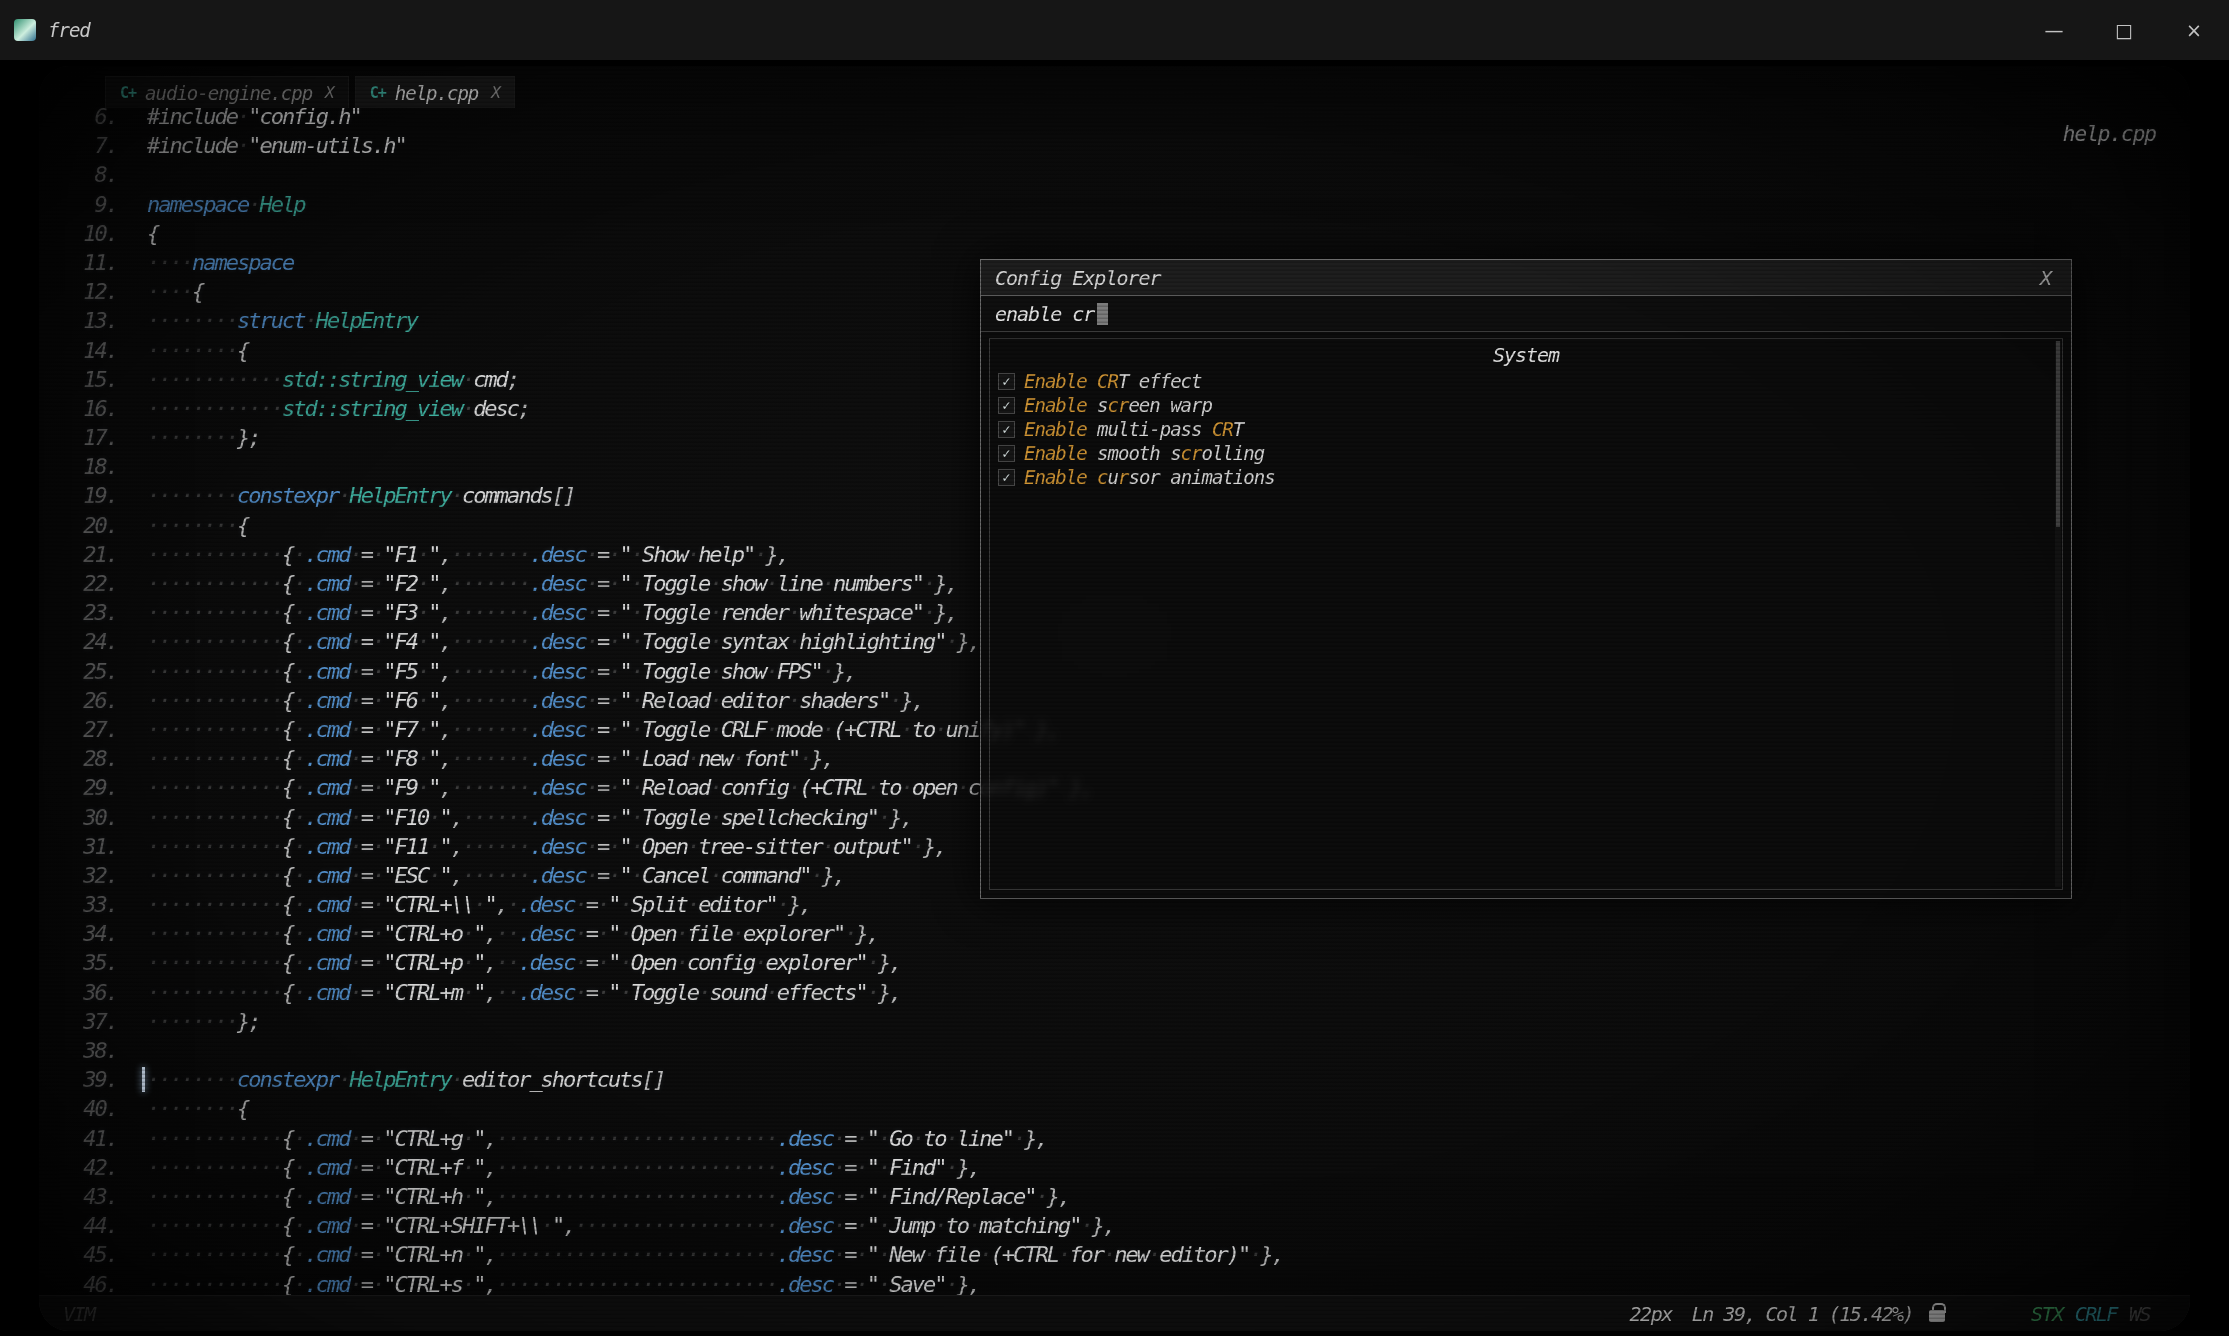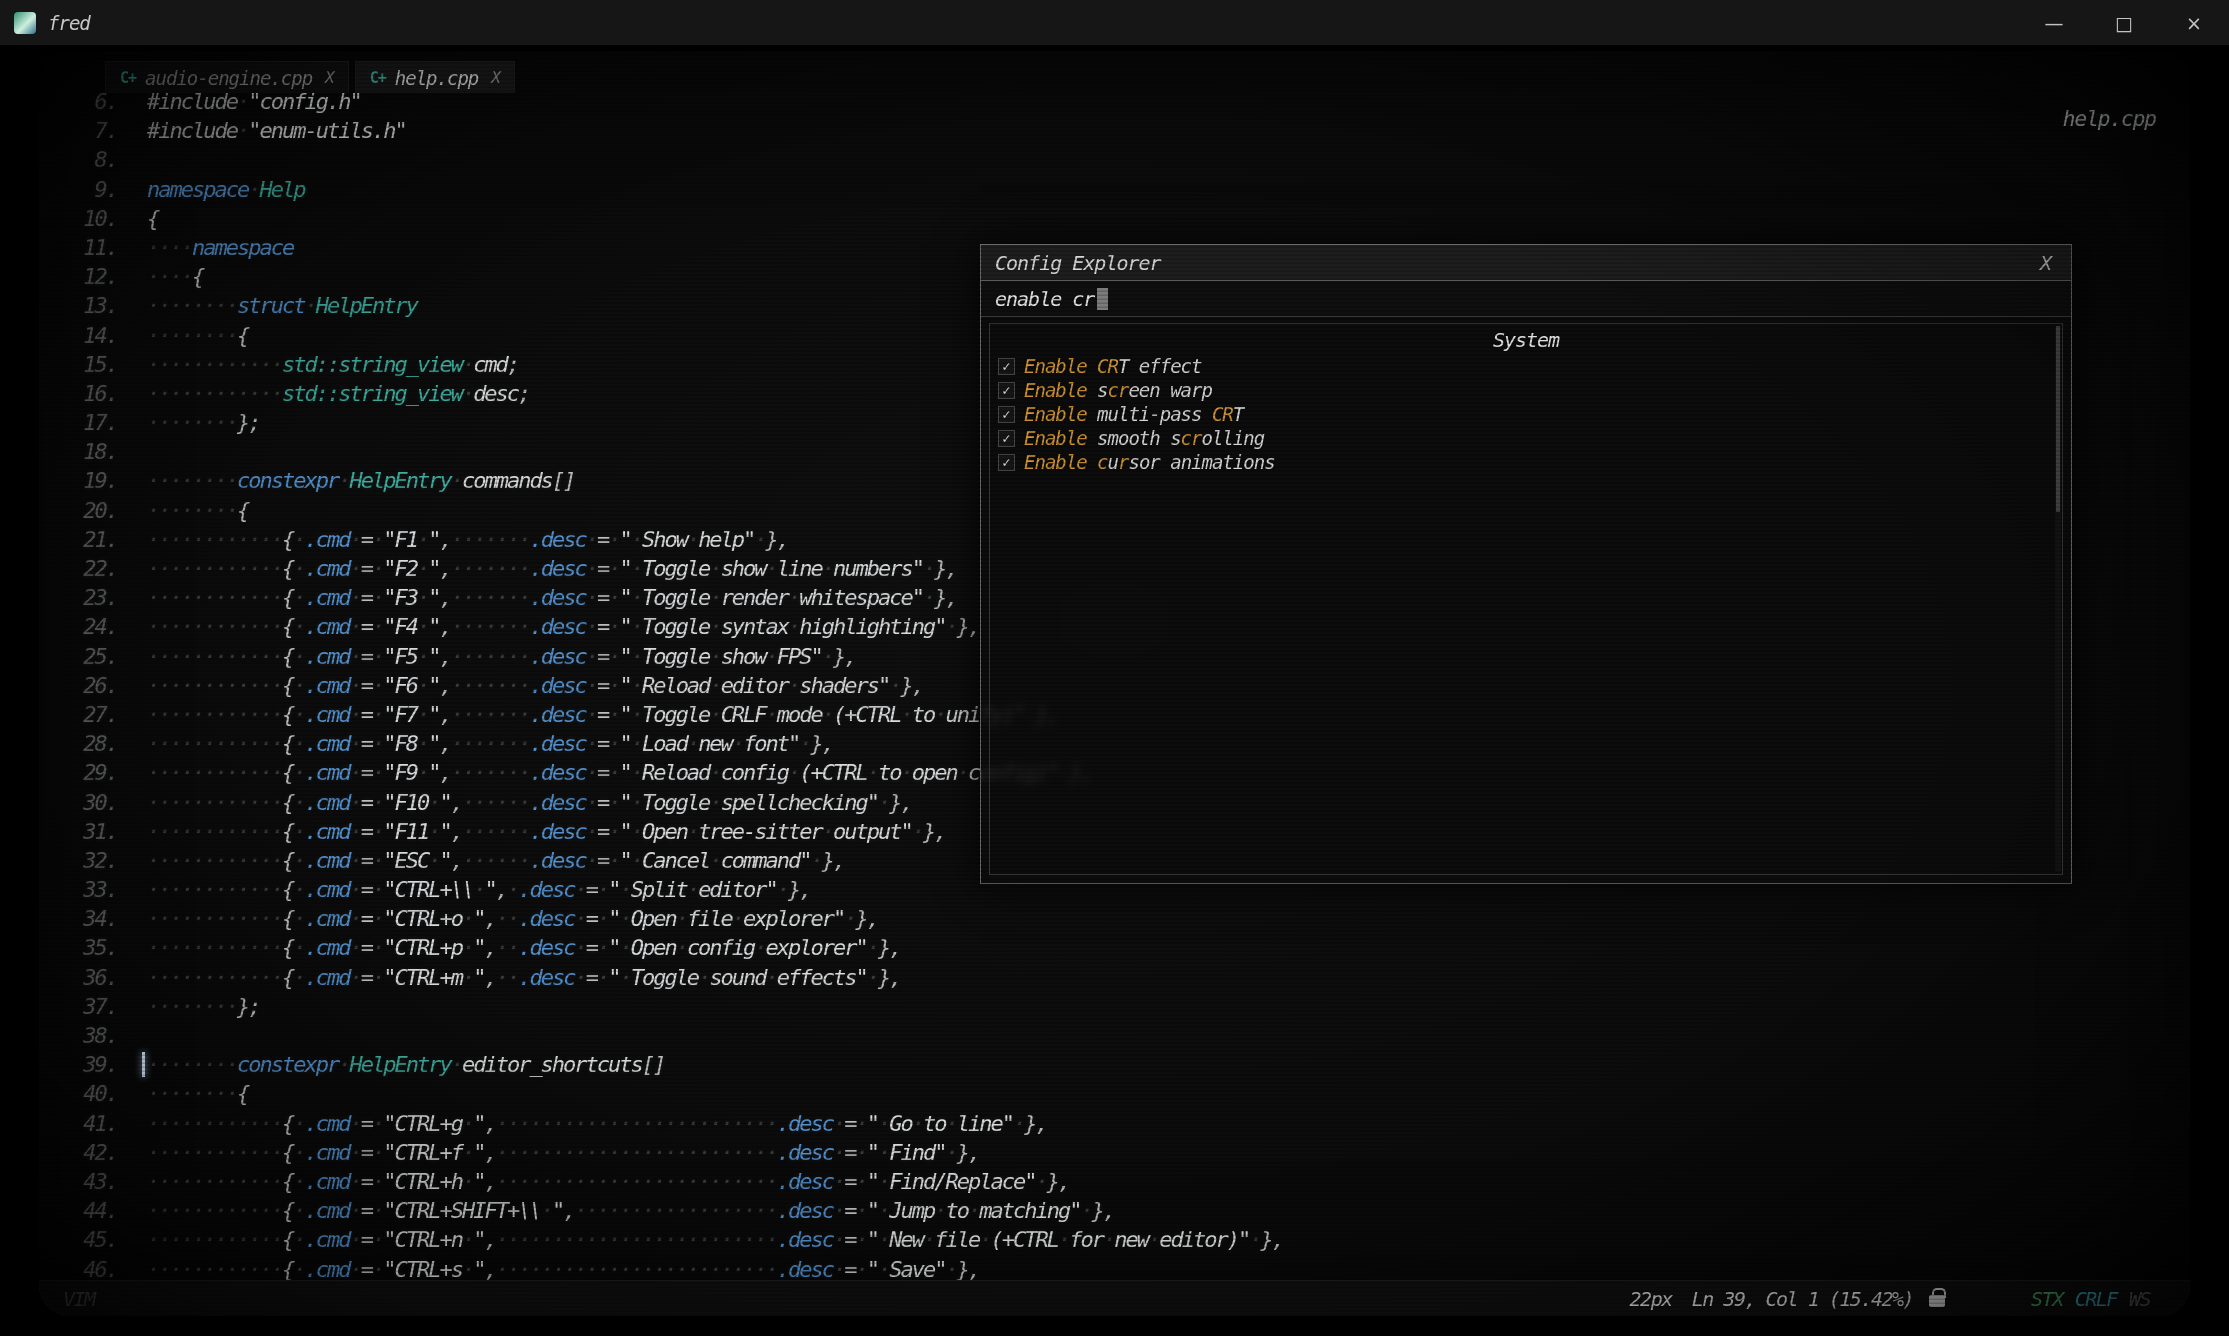--- a/index.html
+++ b/index.html
@@ -1,21 +1,21 @@
 <!DOCTYPE html>
 <html><head>
 <meta charset="utf-8">
 <style>
   * { box-sizing: border-box; margin: 0; padding: 0; }
   html, body { width: 2229px; height: 1336px; background: #000; overflow: hidden; }
   body { font-family: "DejaVu Sans Mono", monospace; }
 
   
   .titlebar {
-    height: 45px; background: #161616; display: flex; align-items: center;
+    height: 60px; background: #161616; display: flex; align-items: center;
     color: #c8c8c8; position: relative; z-index: 60;
   }
   .app-icon {
     width: 22px; height: 22px; margin: 0 12px 0 14px; border-radius: 4px;
     background: linear-gradient(135deg, #2f8f6f 0%, #cdeede 55%, #2f6f8f 100%);
   }
   .window-title { font-size: 19px; font-style: italic; letter-spacing: -1px; }
   .window-controls { margin-left: auto; display: flex; }
   .win-btn {
     width: 70px; height: 45px; display: flex; align-items: center; justify-content: center;

